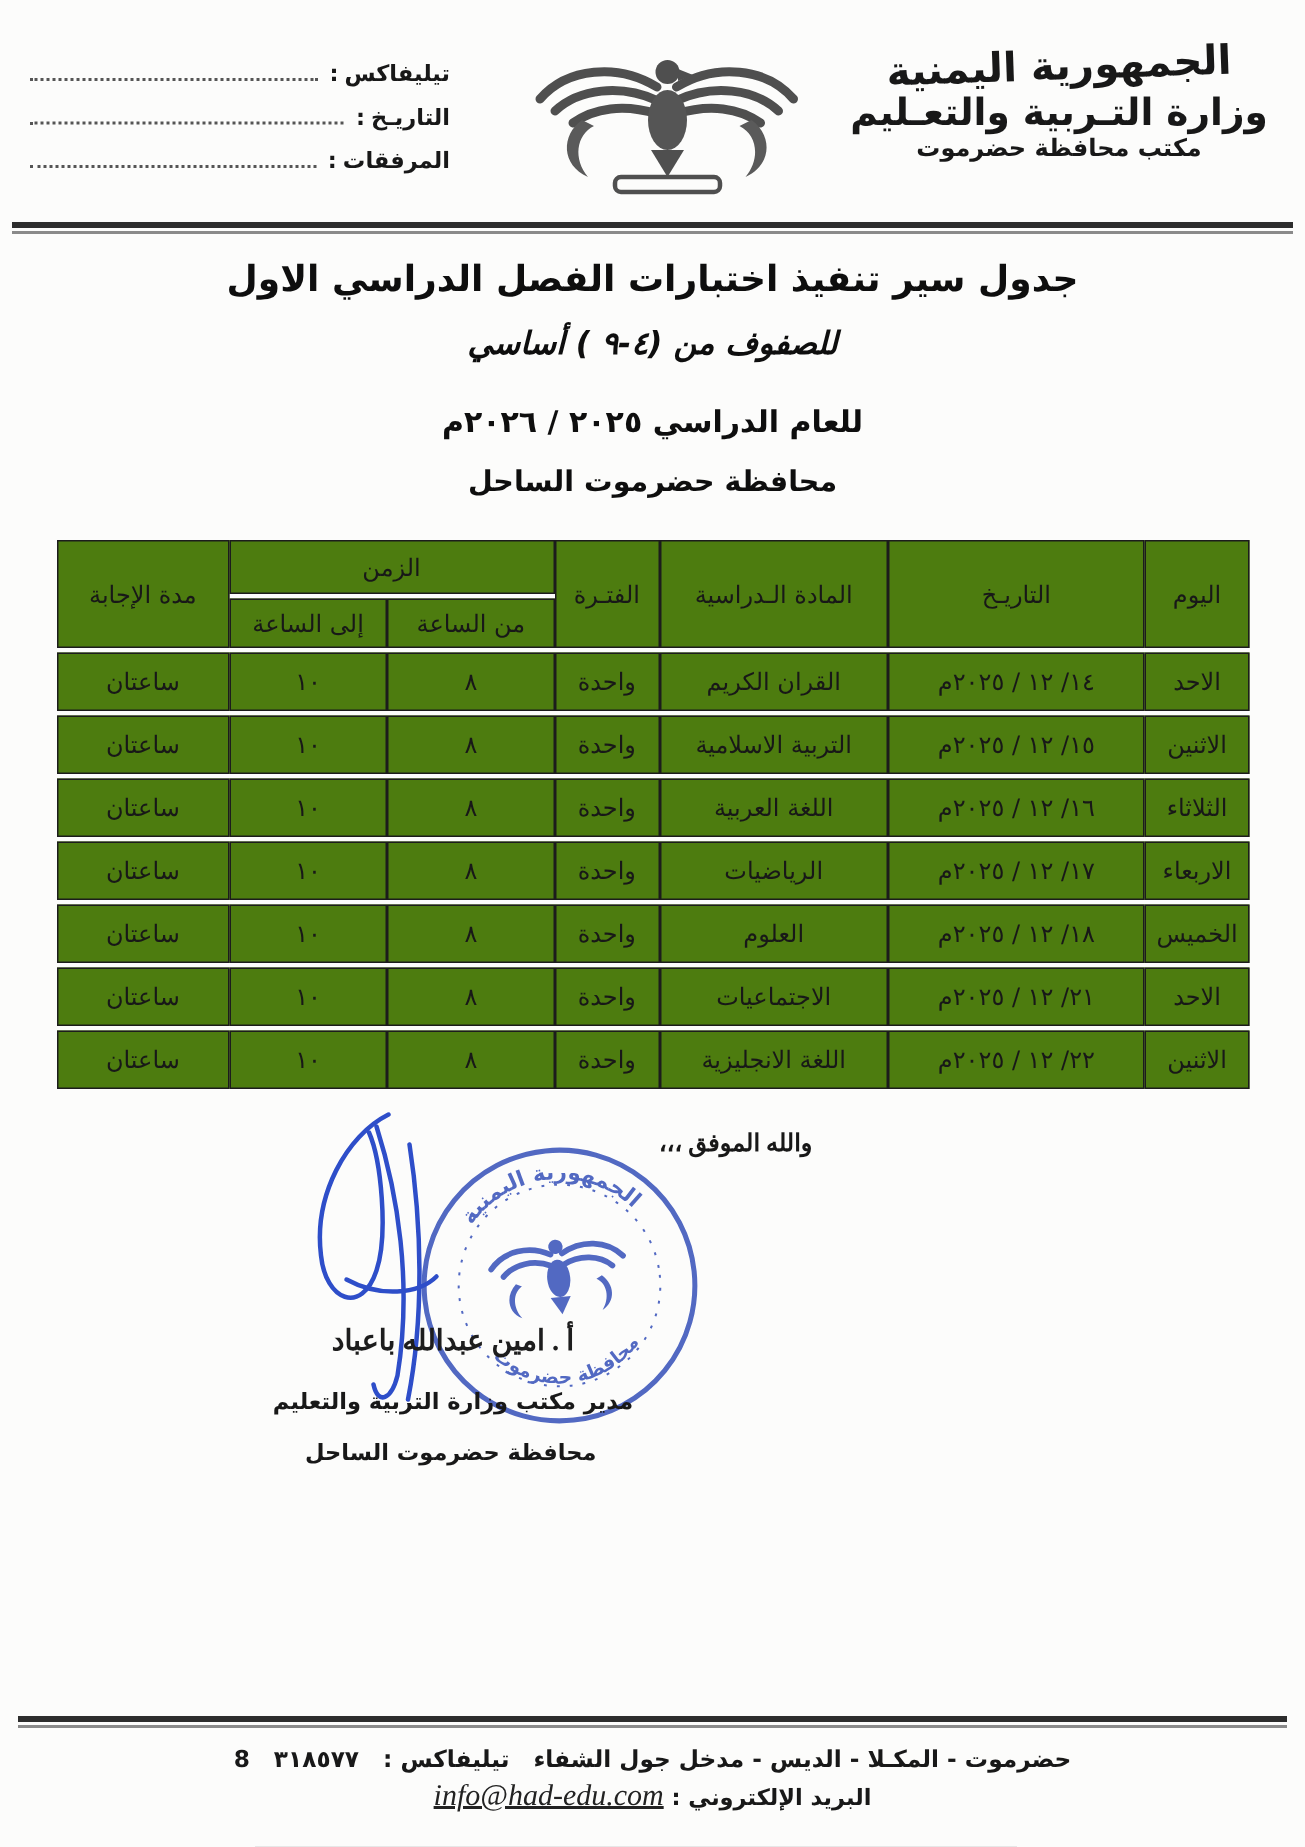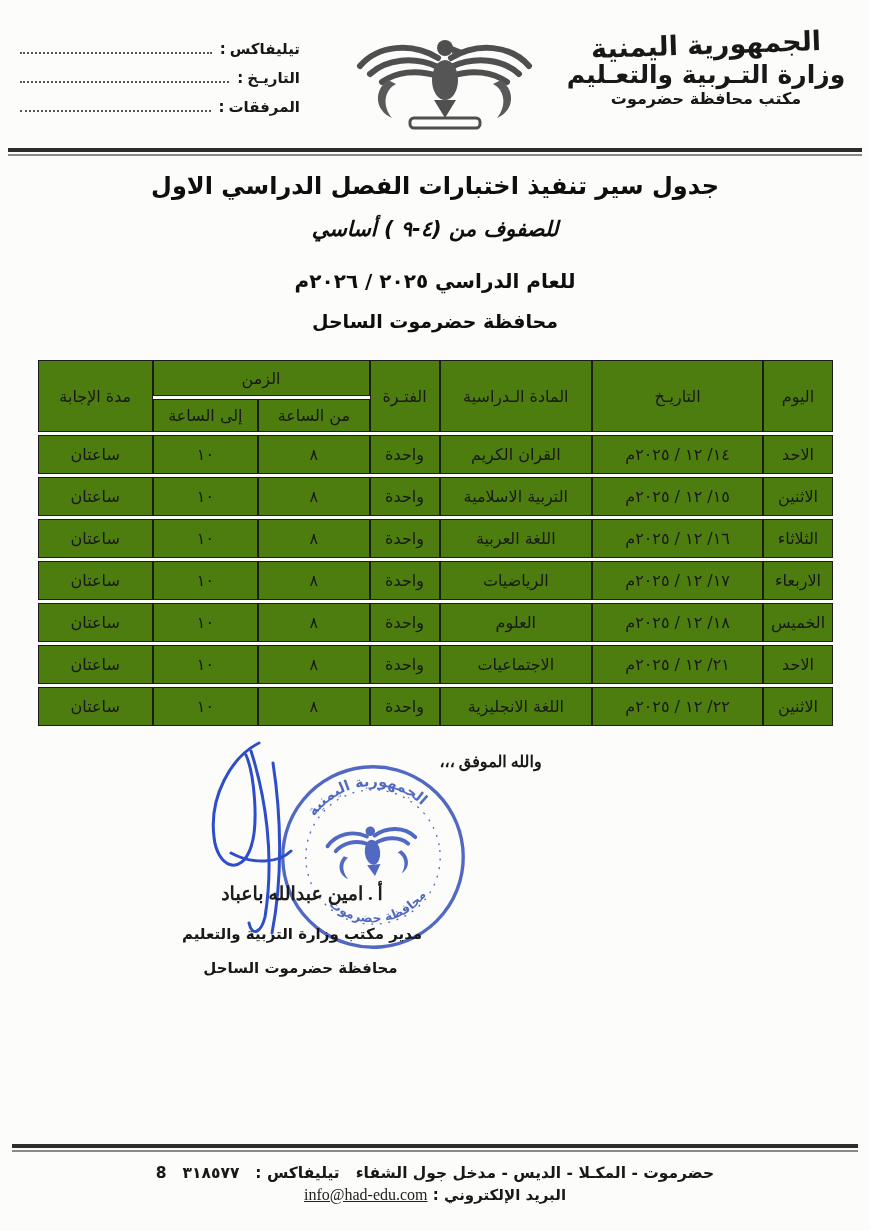--- a/index.html
+++ b/index.html
@@ -53,21 +53,21 @@
   .signature{position:absolute;top:0;left:193px;width:152px;height:208px;z-index:2;}
   .stamp{position:absolute;top:26px;left:277px;width:192px;height:192px;opacity:.88;z-index:1;transform:rotate(-6deg);}
   .sig-name{position:absolute;top:147px;left:168px;width:268px;text-align:center;font-weight:bold;font-size:19px;color:#1d1d1d;z-index:3;font-family:Liberation Serif, serif;}
   .sig-title1{position:absolute;top:190px;left:133px;width:338px;text-align:center;font-weight:bold;font-size:15px;z-index:3;}
   .sig-title2{position:absolute;top:224px;left:163px;width:275px;text-align:center;font-weight:bold;font-size:15px;z-index:3;}
   
   .footer{position:absolute;top:1144px;left:0;right:0;}
   .footer .divider-f{margin:0 12px;height:2px;border-top:4px solid #2d2d2d;border-bottom:2px solid #8a8a8a;}
   .footer-line1{display:flex;direction:rtl;justify-content:center;align-items:baseline;gap:16px;font-weight:bold;font-size:15.5px;margin-top:12px;}
   .footer-line2{text-align:center;font-weight:bold;font-size:15px;margin-top:4px;}
-  .email{font-family:"Liberation Serif","DejaVu Serif",serif;font-weight:normal;text-decoration:underline;direction:ltr;unicode-bidi:embed;font-size:16px;color:#222;}
+  .email{font-family:"Liberation Serif","DejaVu Serif",serif;font-weight:normal;text-decoration:underline;direction:ltr;unicode-bidi:embed;font-size:20px;color:#222;font-style:italic;}
 </style>
 </head>
 <body>
 
 <div class="page">
 
   <div class="letterhead">
 
     <div class="lh-left">
       <div class="lh-field">

